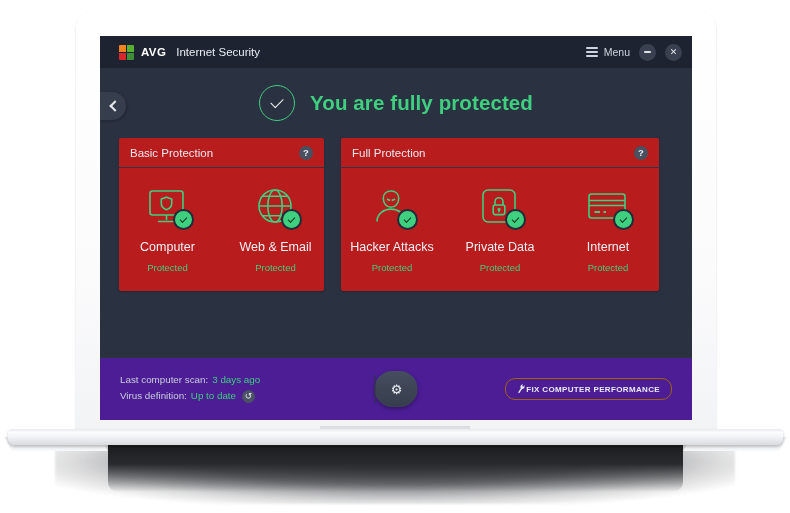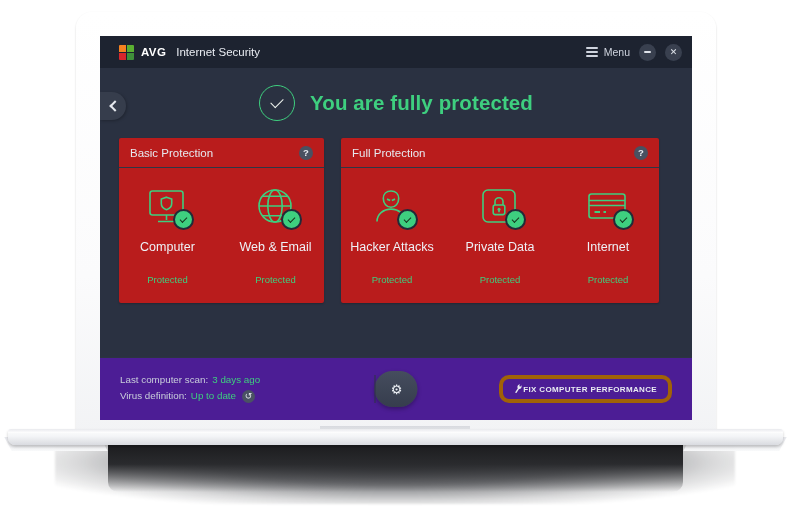--- a/index.html
+++ b/index.html
@@ -147,21 +147,21 @@
   .tile-icon svg{display:block;width:48px;height:48px;}
   .badge{
     position:absolute;right:-2px;bottom:1px;width:17px;height:17px;border-radius:50%;
     background:#3ecf7f;border:2px solid #232a38;
     display:flex;align-items:center;justify-content:center;
   }
   .badge .tick{
     width:6px;height:3px;border-left:1.6px solid #16351f;border-bottom:1.6px solid #16351f;
     transform:rotate(-45deg);margin-top:-2px;
   }
-  .tile-name{color:#eef1f6;font-size:12.5px;white-space:nowrap;margin-bottom:20px;}
+  .tile-name{color:#eef1f6;font-size:12.5px;white-space:nowrap;margin-bottom:8px;}
   .tile-state{color:#3ecf7f;font-size:9.5px;}
 
   
   .footer{
     position:absolute;left:0;bottom:0;width:100%;height:62px;
     background:#4c1d95;border-top:1px solid #2c3442;
     display:flex;align-items:center;
   }
   .foot-info{position:absolute;left:20px;top:14px;line-height:16px;}
   .foot-line{font-size:9.8px;color:#c9cedb;white-space:nowrap;display:flex;align-items:center;}
@@ -179,21 +179,21 @@
   }
   .scan-main{
     display:flex;align-items:center;padding:0 22px 0 26px;
     color:#ffffff;font-size:12px;font-weight:bold;letter-spacing:.7px;
   }
   .scan-sep{width:1px;background:#2d3442;margin:4px 0;}
   .scan-gear{display:flex;align-items:center;justify-content:center;width:42px;color:#eef1f6;font-size:13px;}
 
   .fix-btn{
     position:absolute;right:20px;top:50%;transform:translateY(-50%);
-    height:20px;border:4px solid #a16207;border-radius:10px;
+    height:20px;border:1px solid #a16207;border-radius:10px;
     display:flex;align-items:center;padding:0 11px;
   }
   .fix-wrench{color:#e8ebf1;font-size:9px;transform:rotate(-12deg);}
   .fix-label{color:#e8ebf1;font-size:8px;font-weight:bold;letter-spacing:.35px;white-space:nowrap;}
 </style>
 </head>
 <body>
 
 <div id="laptop-mock">
 

